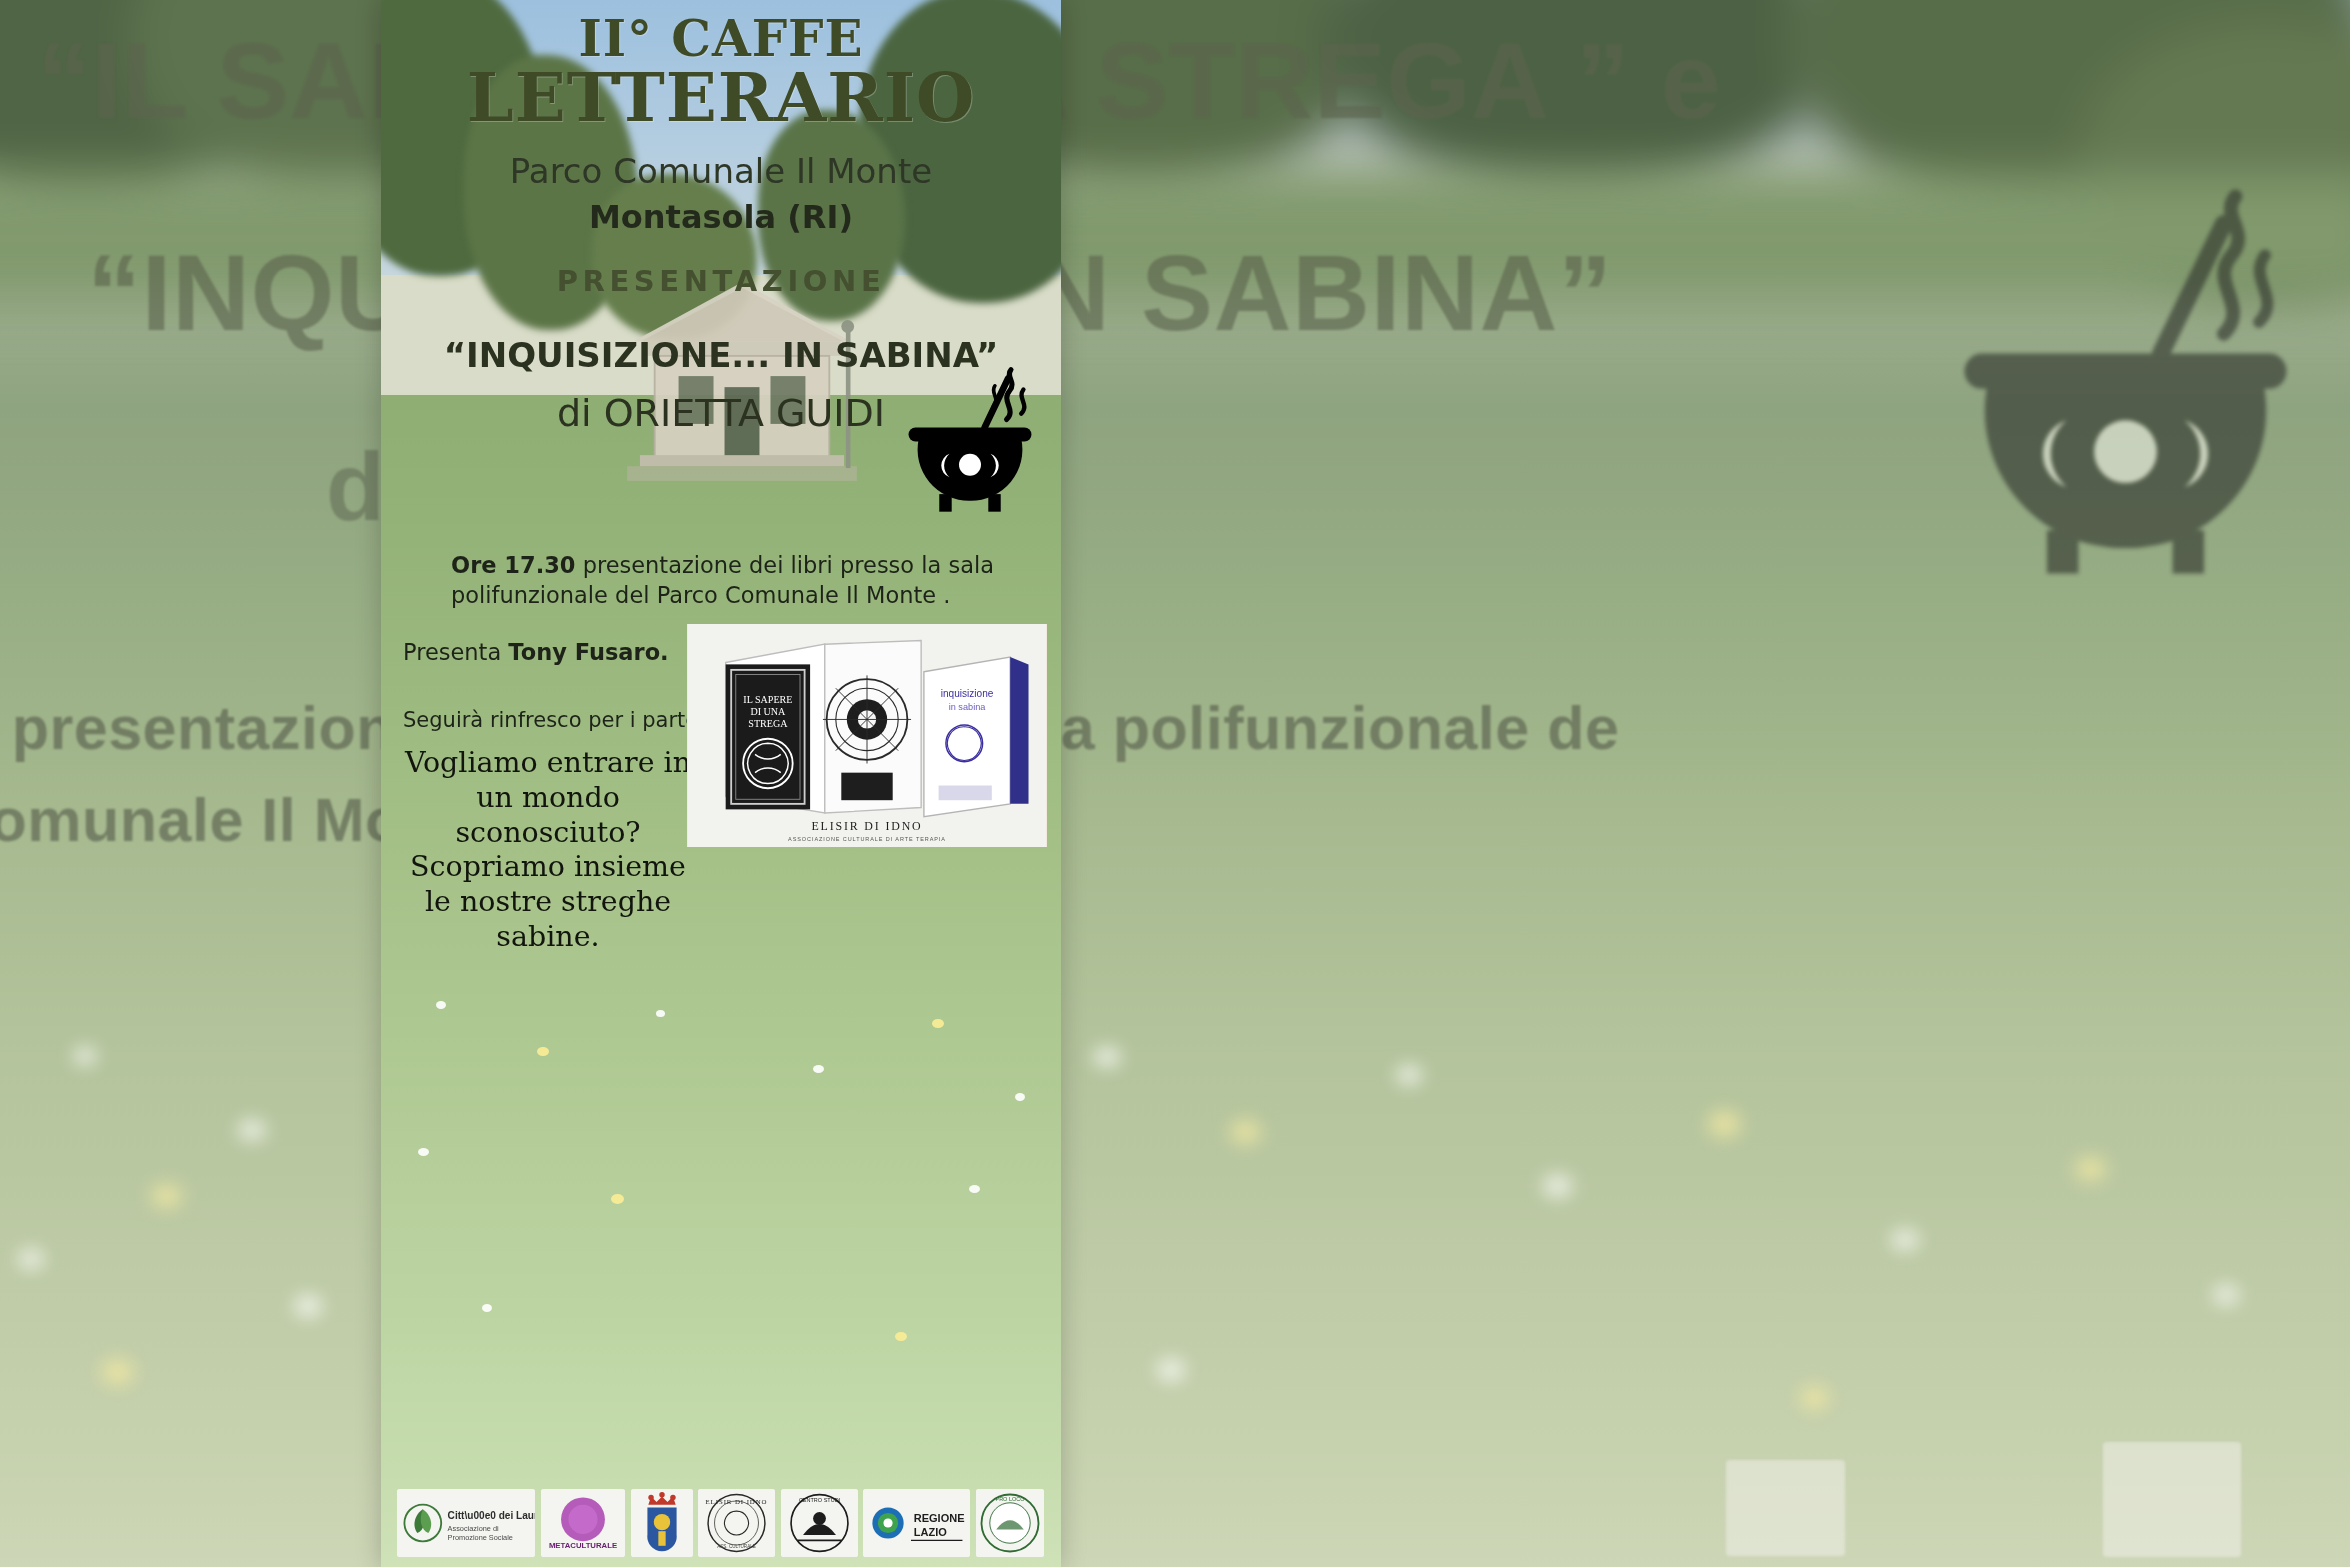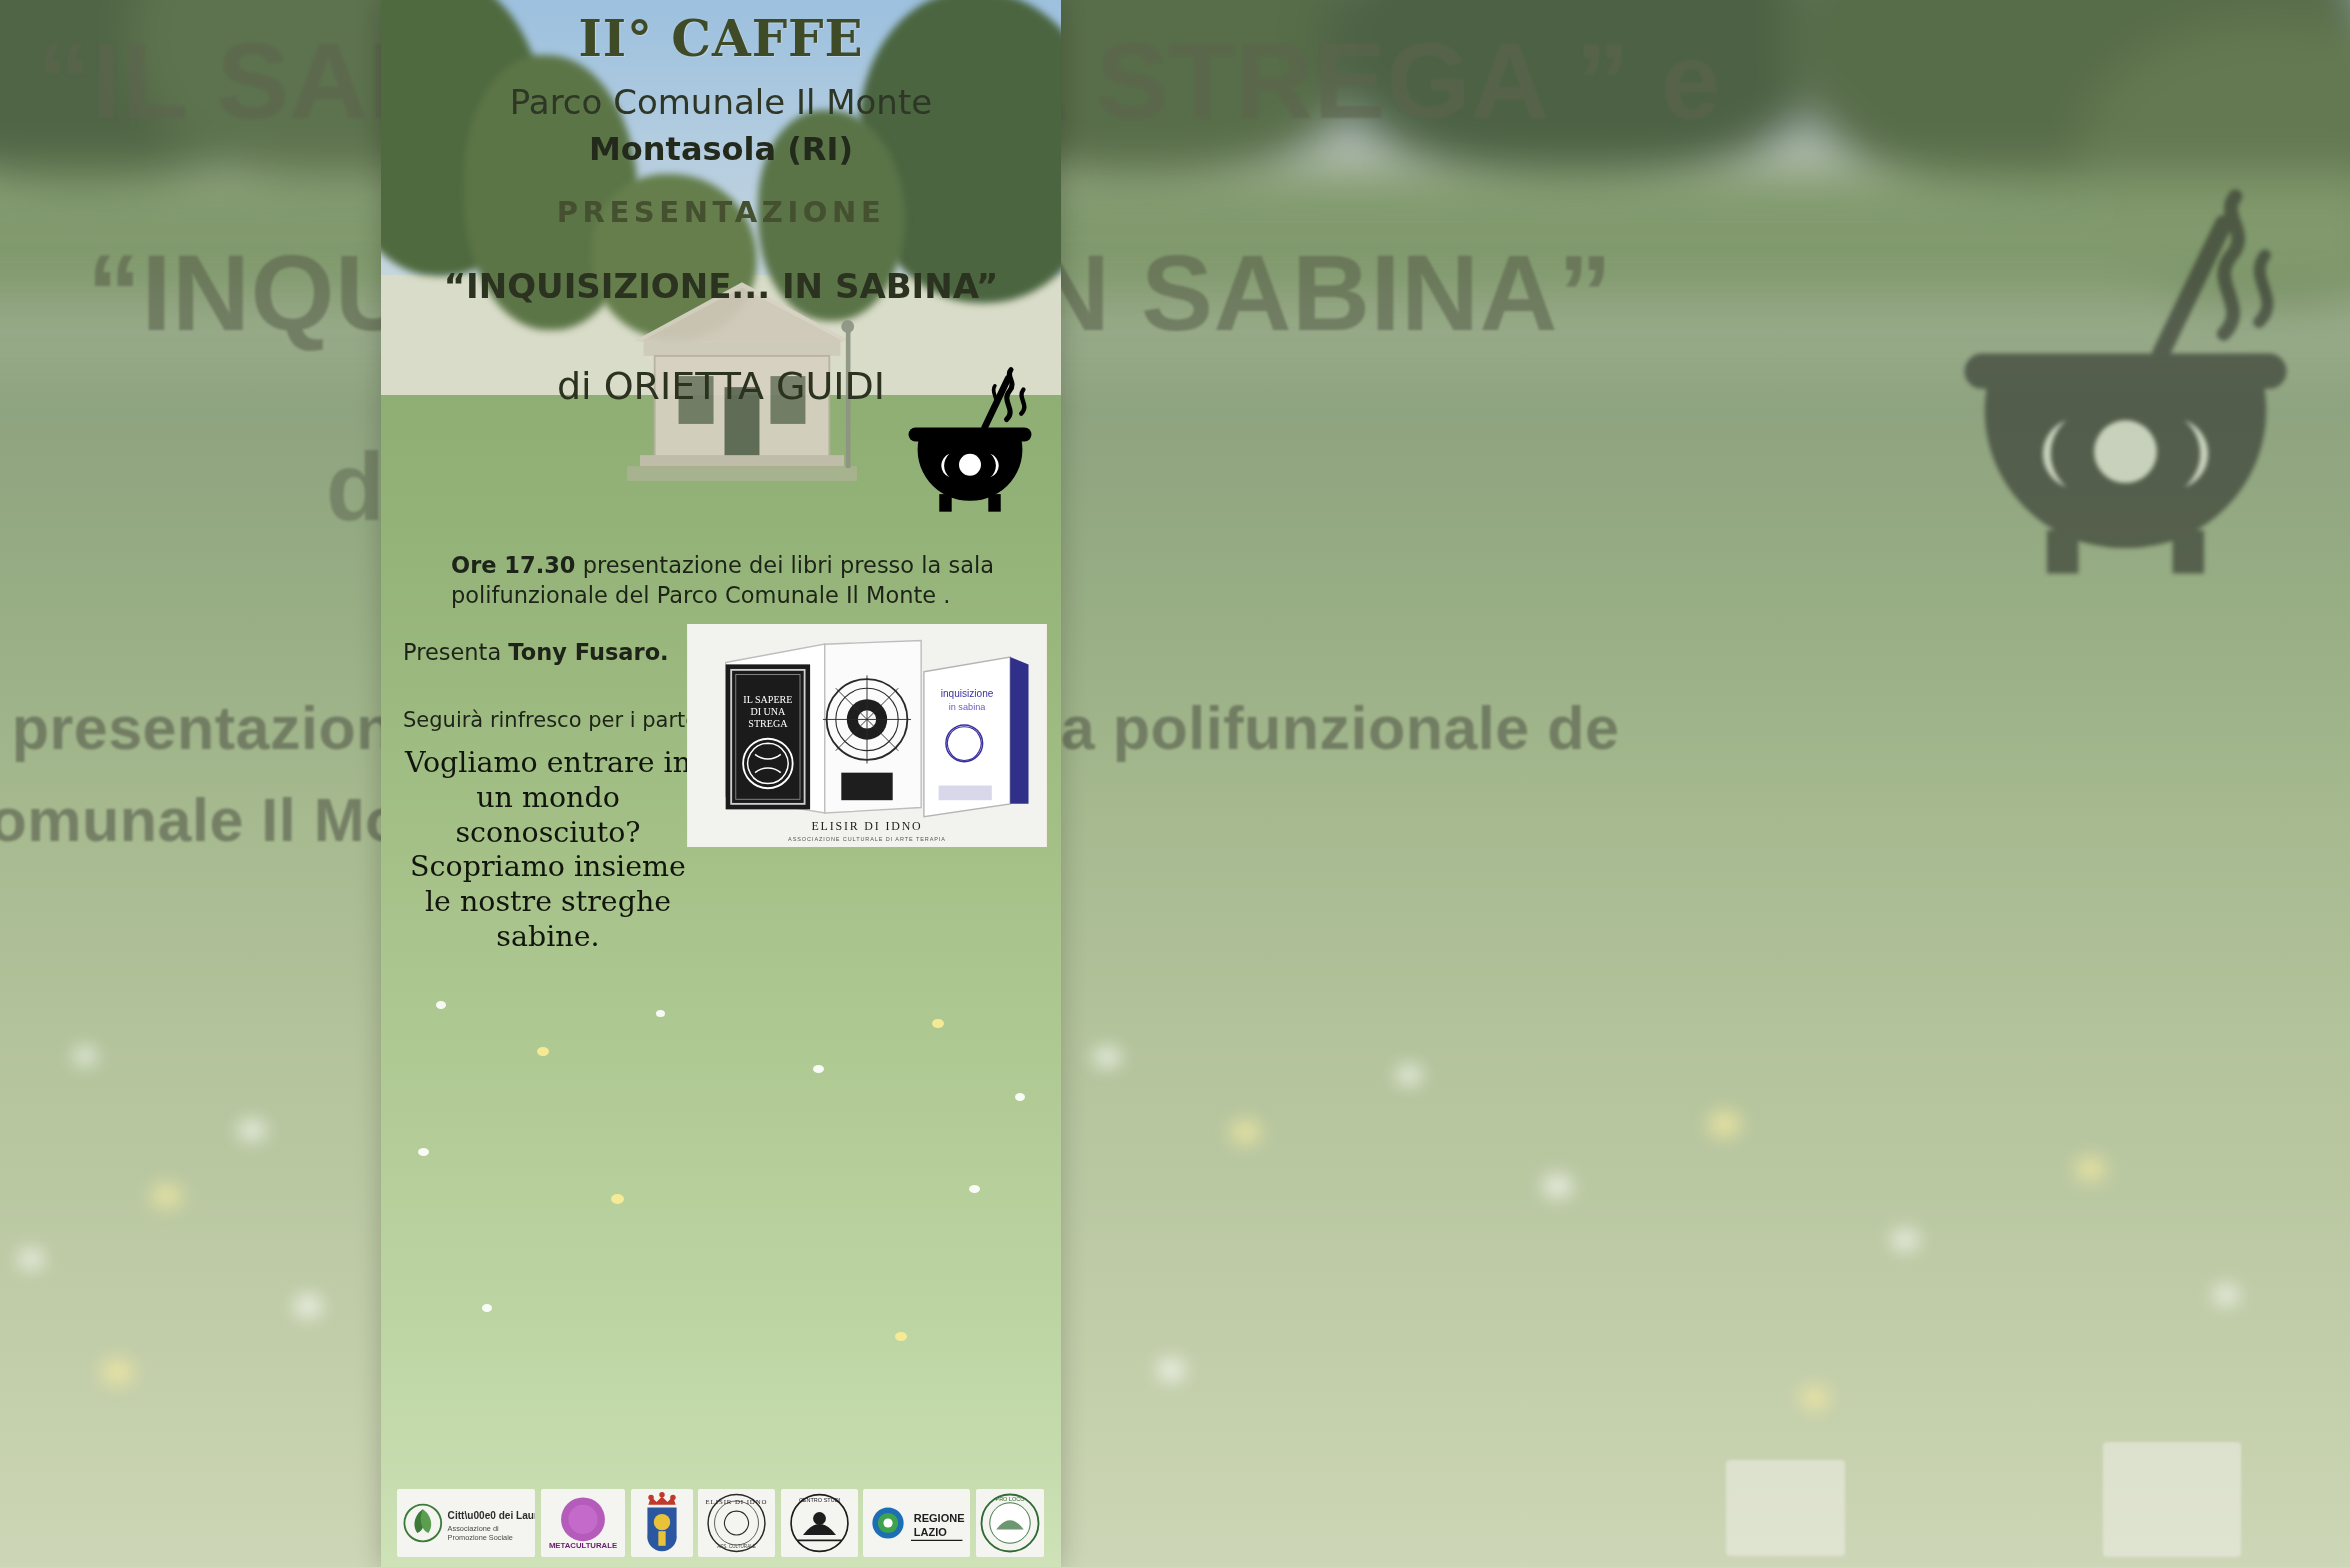--- a/index.html
+++ b/index.html
@@ -157,21 +157,21 @@
     letter-spacing: 4.6px; color: #44502f;
     font-family: "DejaVu Sans", sans-serif;
   }
   #booktitle1, #booktitle2 {
     font-size: 34px; font-weight: bold; color: #2b321f;
     font-family: "DejaVu Sans", sans-serif;
   }
   #booktitle1 { margin-top: 33px; }
   #booktitle2 { margin-top: 37px; }
   #author {
-    margin-top: 58px; font-size: 38px; color: #2b321f;
+    margin-top: 16px; font-size: 38px; color: #2b321f;
     font-family: "DejaVu Sans", sans-serif;
   }
 
   #cauldron {
     position: absolute; right: 13px; top: 358px;
     width: 156px; height: 161px;
   }
 
   .body-line {
     position: absolute; left: 22px; right: 22px;
@@ -304,20 +304,21 @@
     <div class="p-speck" style="left:634px; top:1093px; width:10px; height:8.3px;"></div>
     <div class="p-speck" style="left:37px;  top:1148px; width:11px; height:8.3px;"></div>
     <div class="p-speck y" style="left:230px; top:1194px; width:13px; height:10px;"></div>
     <div class="p-speck" style="left:588px; top:1185px; width:11px; height:8.3px;"></div>
     <div class="p-speck" style="left:101px; top:1304px; width:10px; height:8.3px;"></div>
     <div class="p-speck y" style="left:514px; top:1332px; width:12px; height:9.2px;"></div>
   </div>
 
   <div id="poster-content">
     <div id="title1">II° CAFFE</div>
+    <div id="title2">LETTERARIO</div>
     <div id="subtitle1">Parco Comunale Il Monte</div>
     <div id="subtitle2">Montasola (RI)</div>
     <div id="presentazione">PRESENTAZIONE</div>
     <div id="booktitle2">“INQUISIZIONE... IN SABINA”</div>
     <div id="author">di ORIETTA GUIDI</div>
 
     <svg id="cauldron" viewBox="0 0 200 220">
       <path d="M30 110 h140 a70 70 0 0 1 -70 85 a70 70 0 0 1 -70 -85 z" fill="#000000"></path>
       <rect x="16" y="95" width="168" height="19" rx="9.5" fill="#000000"></rect>
       <rect x="58" y="186" width="17" height="24" fill="#000000"></rect>

